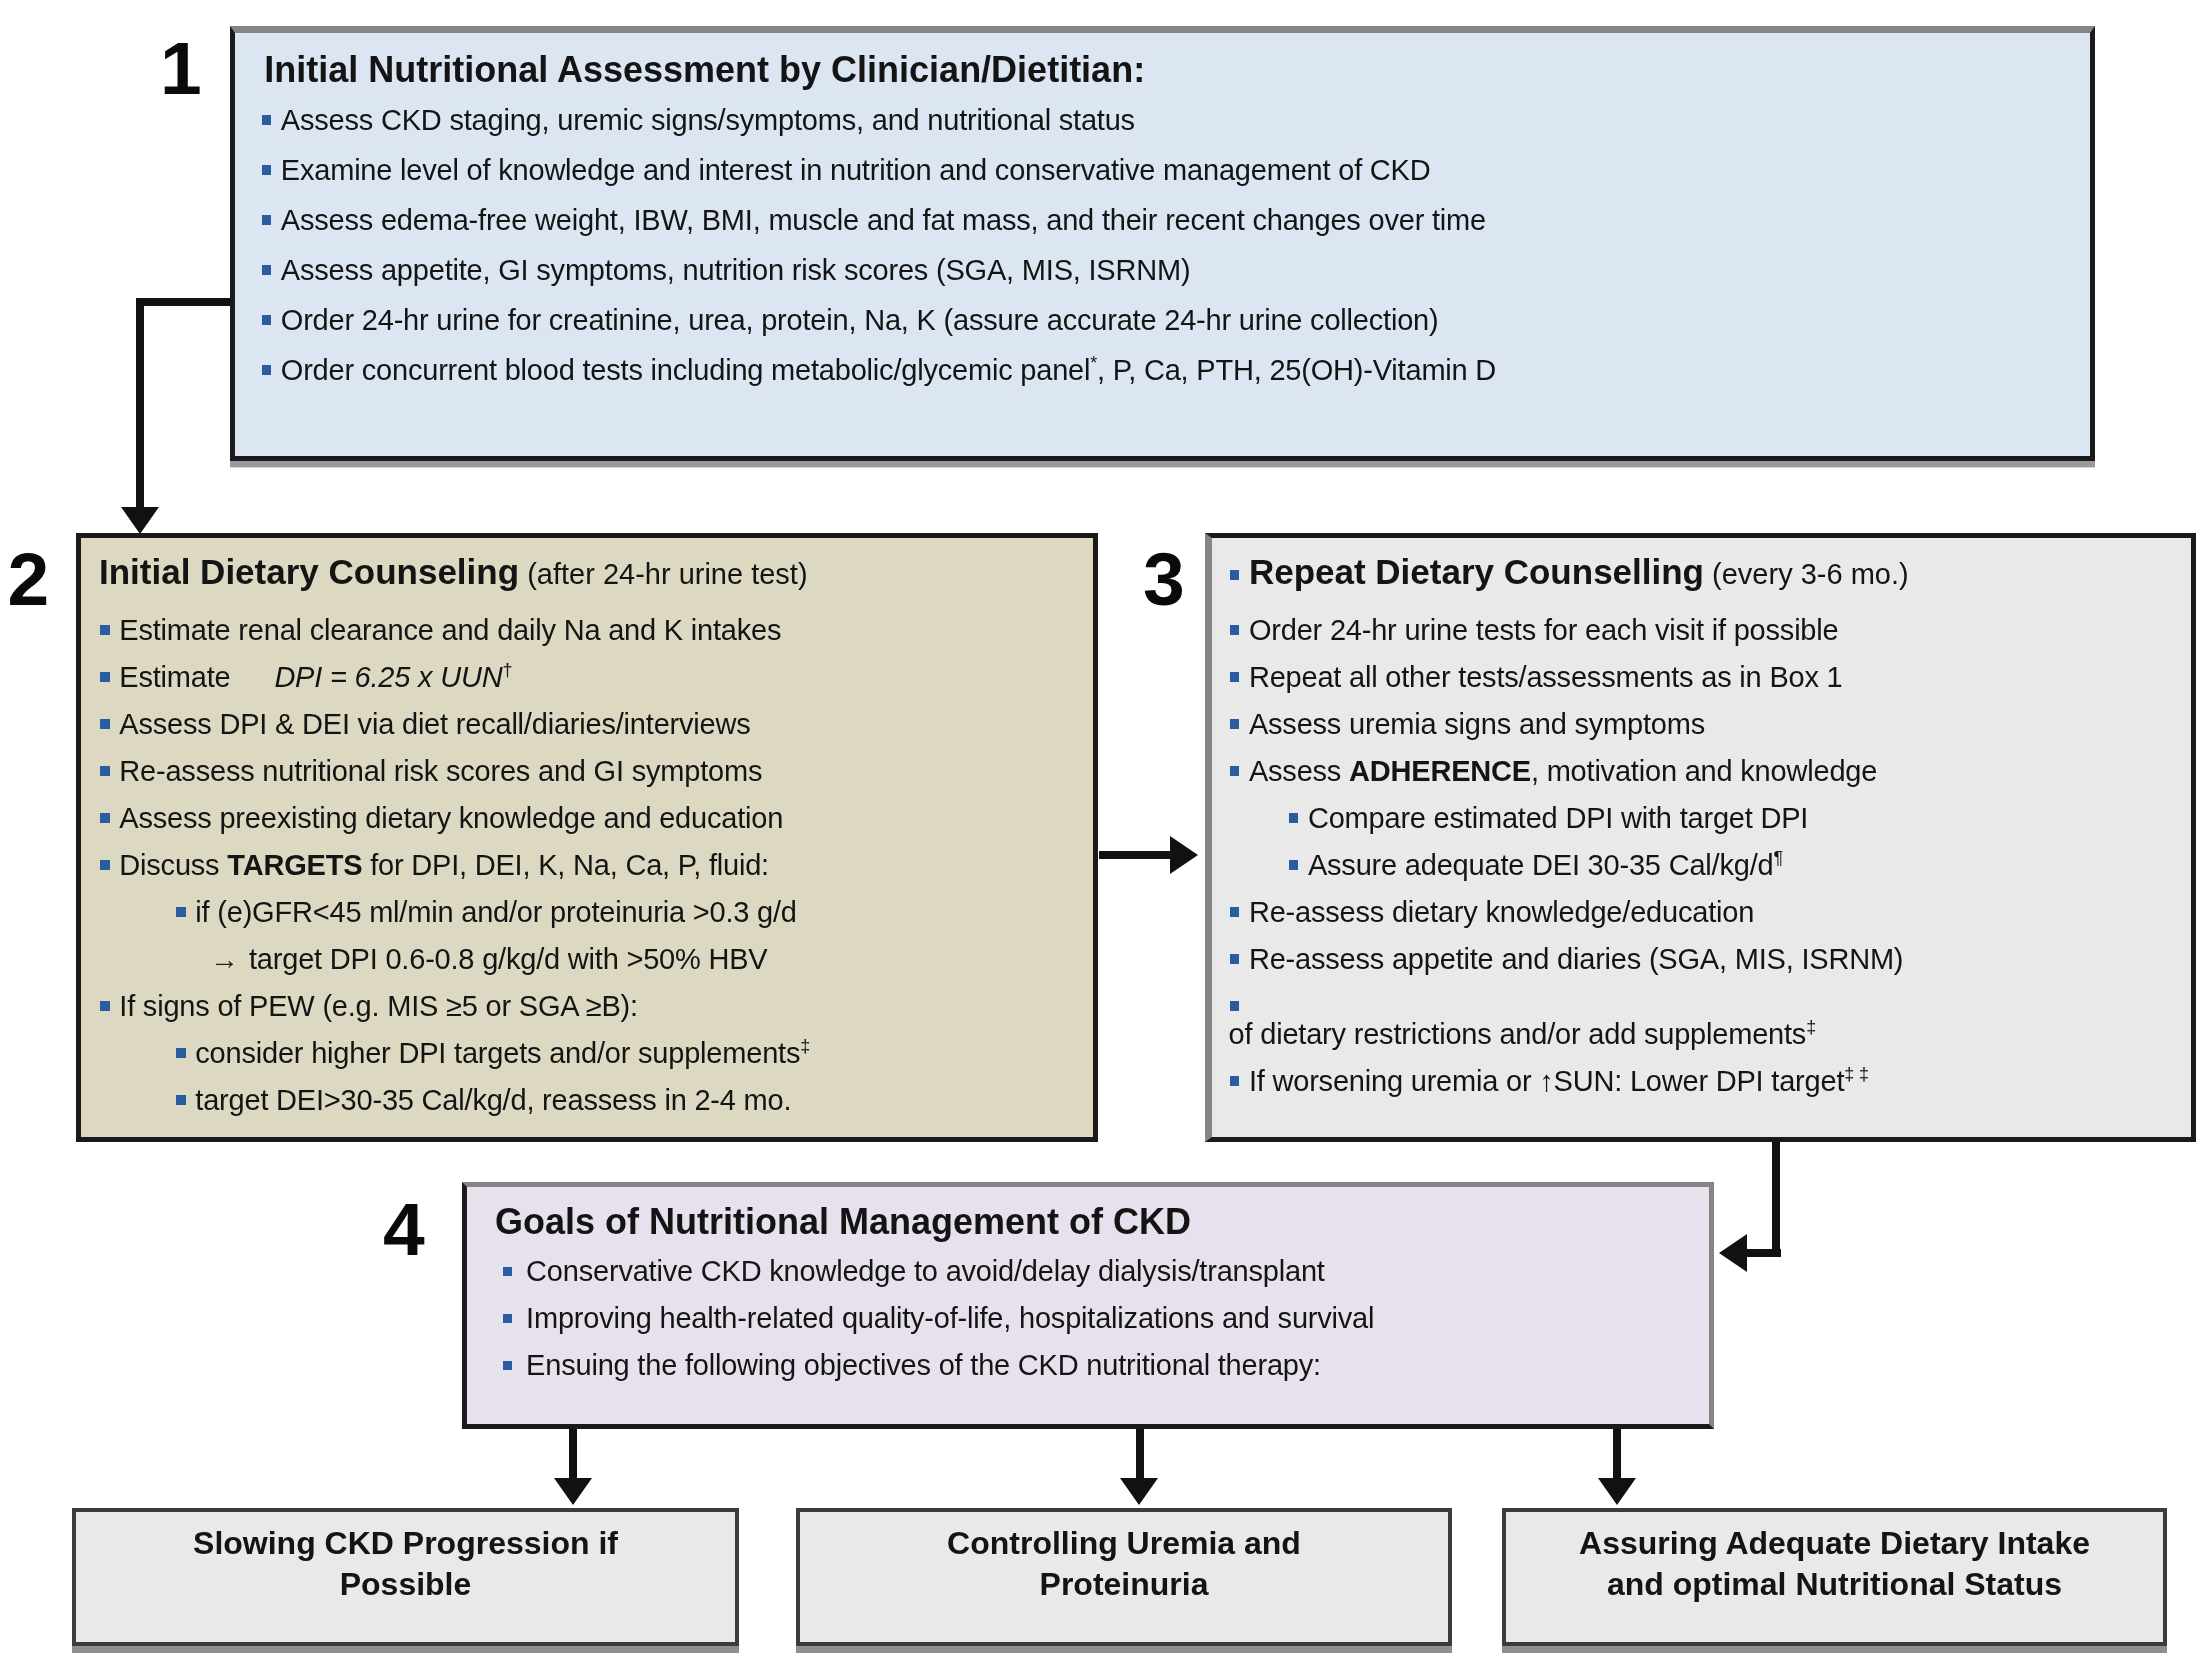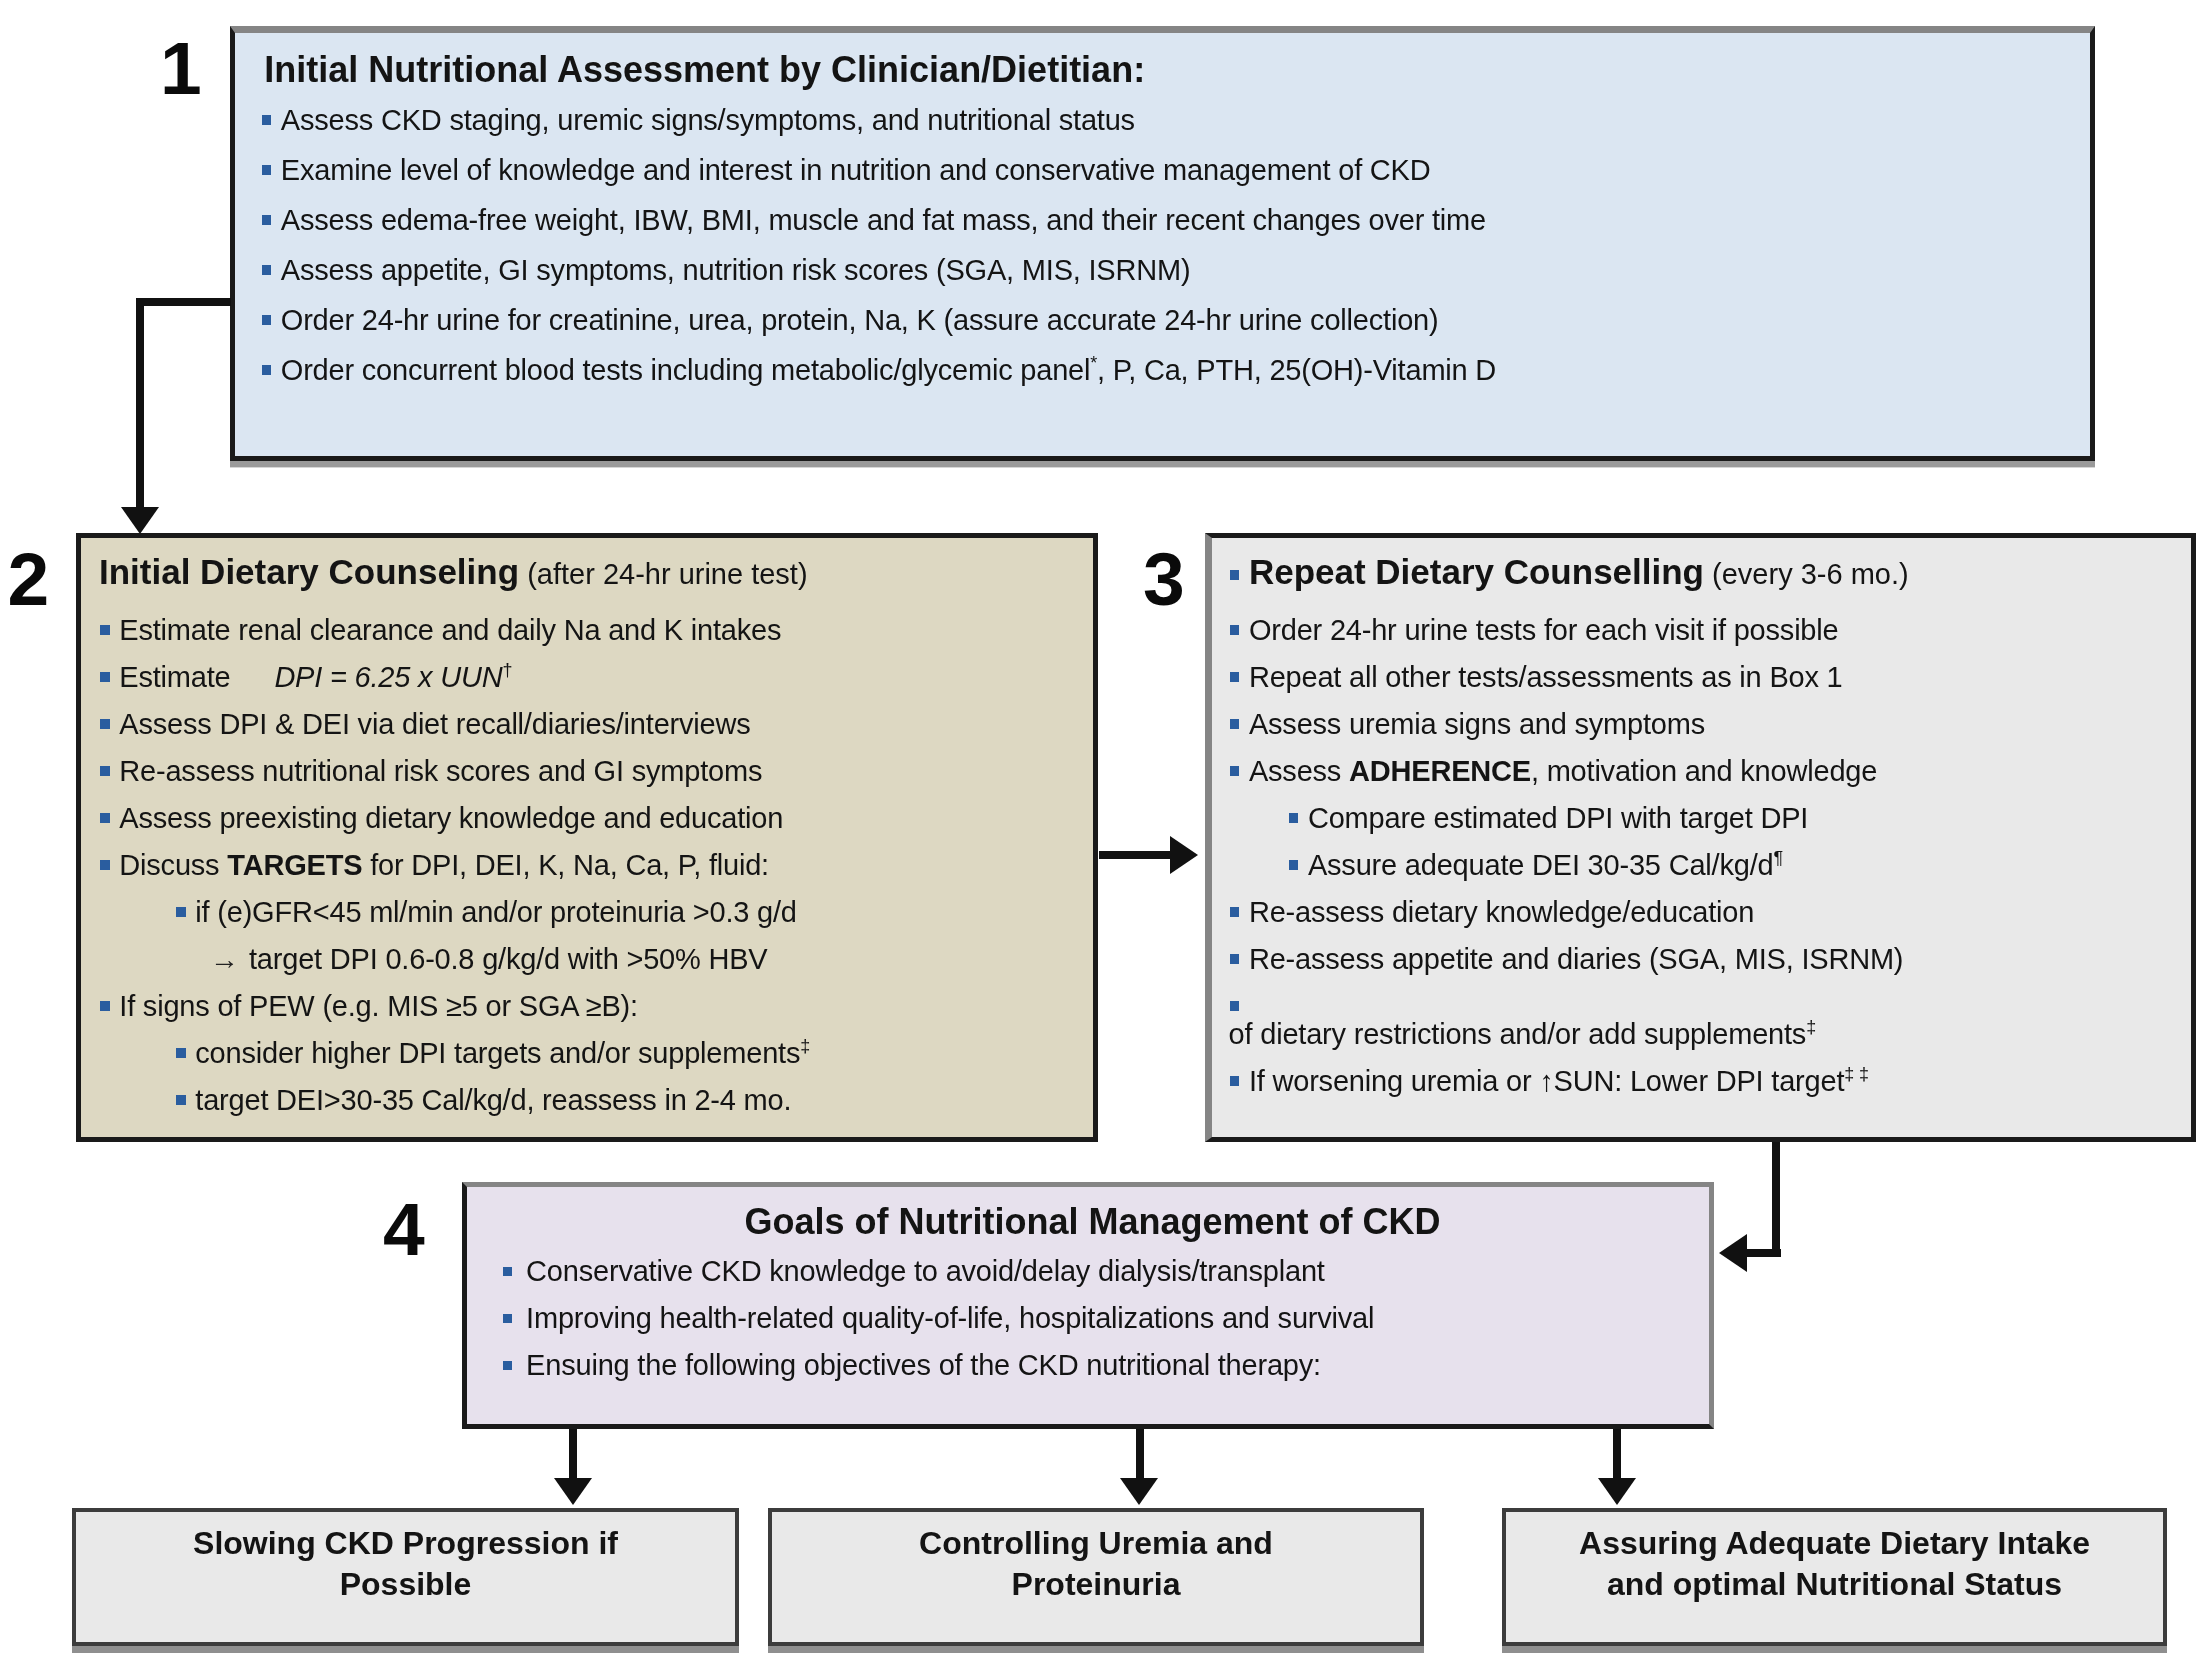--- a/index.html
+++ b/index.html
@@ -21,21 +21,21 @@
     position:absolute;box-sizing:border-box;border:4.5px solid #3c3c3c;
     box-shadow:0 7.6px 0 #8f8f8f;display:flex;flex-direction:column;
     justify-content:center;align-items:center;text-align:center;
     font-weight:bold;font-size:32px;line-height:41px;padding-bottom:25.5px;
   }
   .t1{font-size:36px;font-weight:bold;line-height:51px;white-space:nowrap;}
   #box1 .t1{margin-left:3.8px;}
   .title-row{white-space:nowrap;line-height:52px;}
   .title-main{font-size:35px;font-weight:bold;}
   .title-suffix{font-size:29px;font-weight:normal;}
-  #box4 .t1{text-align:center;line-height:52px;}
+  #box4 .t1{line-height:52px;}
   .item{display:flex;align-items:flex-start;font-size:29px;line-height:47px;
         white-space:nowrap;letter-spacing:-0.2px;}
   #box1 .item{line-height:50px;}
   .bullet{width:9.5px;height:9.5px;flex:none;margin:18.5px 9.5px 0 1.3px;}
   #box1 .bullet{margin-top:20px;}
   #box4 .bullet{margin:18.5px 14px 0 7.6px;}
   .tbullet{display:inline-block;width:9.5px;height:9.5px;margin:0 9.5px 3.8px 1.3px;}
   .arrow-glyph{font-weight:bold;margin-right:10.2px;color:#222;}
   .ind1{margin-left:76px;}
   .ind2{margin-left:111px;}
@@ -222,21 +222,21 @@
   <div class="tri tri-down" style="left:554px;top:1478px;"></div>
   <div class="arrow-line" style="left:1136px;top:1429px;width:8.3px;height:52px;"></div>
   <div class="tri tri-down" style="left:1120px;top:1478px;"></div>
   <div class="arrow-line" style="left:1613px;top:1429px;width:8.3px;height:52px;"></div>
   <div class="tri tri-down" style="left:1598px;top:1478px;"></div>
 
   <div class="outcome" style="left: 72px; top: 1508px; width: 667px; height: 138px; background-color: rgb(233, 233, 233);">
       <div>Slowing CKD Progression if</div>
       <div>Possible</div>
     </div>
-  <div class="outcome" style="left: 768px; top: 1508px; width: 656px; height: 138px; background-color: rgb(233, 233, 233);">
+  <div class="outcome" style="left: 796px; top: 1508px; width: 656px; height: 138px; background-color: rgb(233, 233, 233);">
       <div>Controlling Uremia and</div>
       <div>Proteinuria</div>
     </div>
   <div class="outcome" style="left: 1502px; top: 1508px; width: 665px; height: 138px; background-color: rgb(233, 233, 233);">
       <div>Assuring Adequate Dietary Intake</div>
       <div>and optimal Nutritional Status</div>
     </div>
 
 </div>
 

